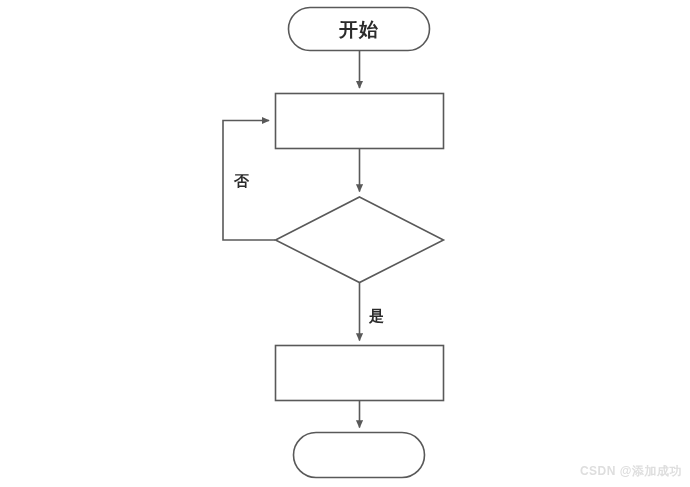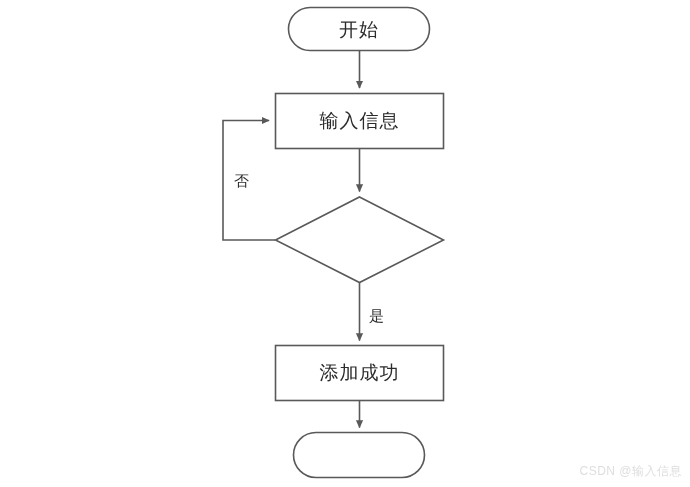--- a/index.html
+++ b/index.html
@@ -10,20 +10,21 @@
   }
   body {
     font-family: "Liberation Serif", "DejaVu Serif", serif;
   }
   #canvas {
     position: relative;
     width: 690px;
     height: 487px;
     background: #ffffff;
     overflow: hidden;
+    font-weight: bold;
   }
   #flow-svg {
     position: absolute;
     left: 0;
     top: 0;
     width: 690px;
     height: 487px;
   }
   .node-label {
     position: absolute;
@@ -82,25 +83,23 @@
 
     <path d="M275,240 L223,240 L223,120.5 L269,120.5" fill="none" stroke="#595959" stroke-width="1.6" marker-end="url(#arrow)"></path>
 
     <line x1="359.5" y1="282.5" x2="359.5" y2="340.5" stroke="#595959" stroke-width="1.6" marker-end="url(#arrow)"></line>
 
     <line x1="359.5" y1="400.5" x2="359.5" y2="427.5" stroke="#595959" stroke-width="1.6" marker-end="url(#arrow)"></line>
   </svg>
 
   <div class="node-label" style="left:288px; top:20px; width:142px;">开始</div>
 
-  <div class="node-label" style="left:275px; top:111px; width:169px;">输入信息</div>
 
 
-  <div class="node-label" style="left:275px; top:363px; width:169px;">添加成功</div>
 
 
   <div class="edge-label" style="left:234px; top:174px;">否</div>
 
   <div class="edge-label" style="left:369px; top:309px;">是</div>
 
-  <div id="watermark">CSDN @输入信息</div>
+  <div id="watermark">CSDN @添加成功</div>
 
 </div>
 
 </body></html>

